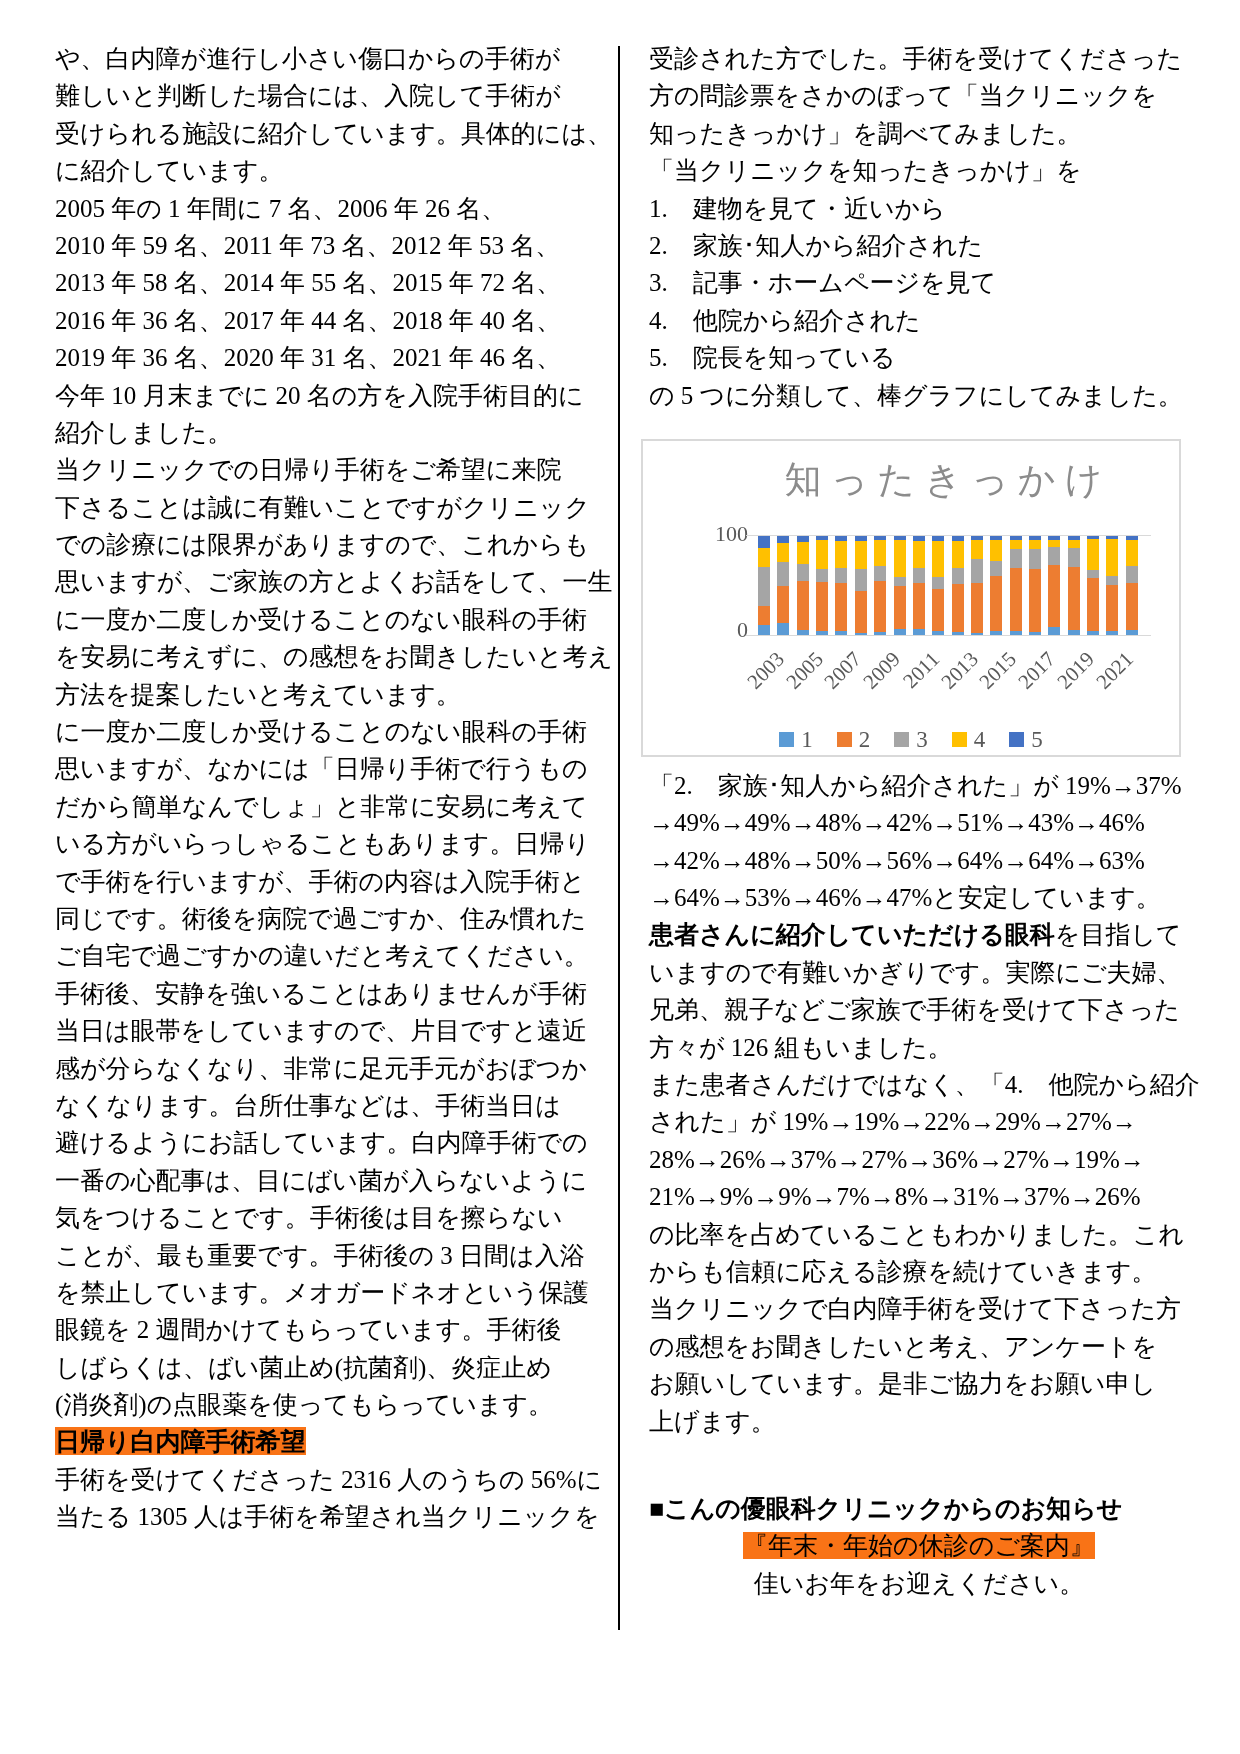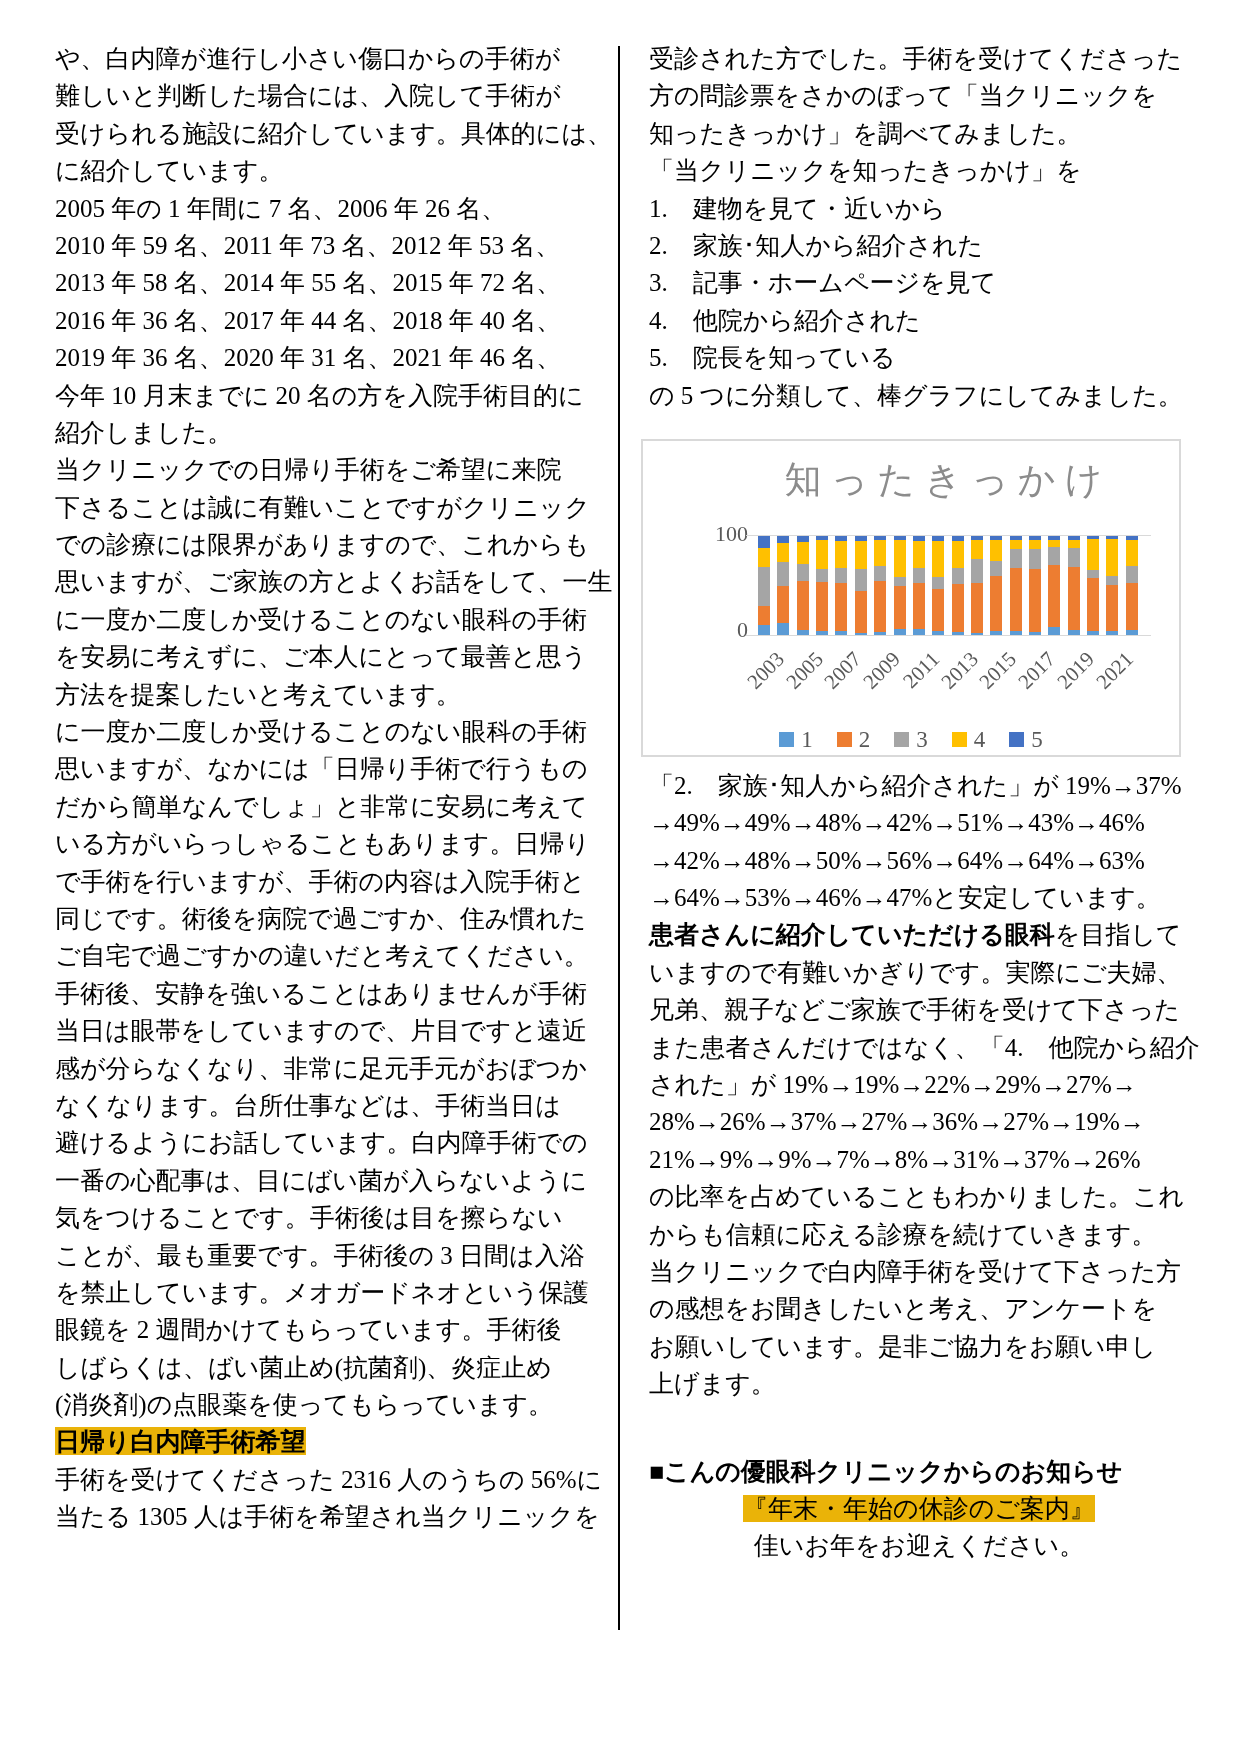--- a/index.html
+++ b/index.html
@@ -8,21 +8,21 @@
     font-family:"Liberation Serif","DejaVu Serif",serif;color:#000;
     overflow:hidden;
   }
   .col{position:absolute;top:40px;width:540px;}
   #left-col{left:55px;}
   #right-col{left:649px;}
   #divider{position:absolute;left:618px;top:46px;width:2px;height:1584px;background:#000;}
   .line{font-size:25px;line-height:37.4px;height:37.4px;white-space:nowrap;}
   .line.center{text-align:center;}
   .gothic-bold{font-family:"Liberation Sans","DejaVu Sans",sans-serif;font-weight:700;}
-  .hl{background:#eab308;}
+  .hl{background:#f97316;}
   .ul-bold{
     font-family:"Liberation Sans","DejaVu Sans",sans-serif;font-weight:700;
     text-decoration:underline;text-decoration-thickness:2.5px;text-underline-offset:6px;
   }
   
   #chart{
     position:relative;box-sizing:border-box;
     width:540px;height:318px;margin:25px 0 10px -8px;
     border:2px solid #d9d9d9;background:#fff;
   }
@@ -72,21 +72,21 @@
       <div class="line"><span>2013 年 58 名、2014 年 55 名、2015 年 72 名、</span></div>
       <div class="line"><span>2016 年 36 名、2017 年 44 名、2018 年 40 名、</span></div>
       <div class="line"><span>2019 年 36 名、2020 年 31 名、2021 年 46 名、</span></div>
       <div class="line"><span>今年 10 月末までに 20 名の方を入院手術目的に</span></div>
       <div class="line"><span>紹介しました。</span></div>
       <div class="line"><span>当クリニックでの日帰り手術をご希望に来院</span></div>
       <div class="line"><span>下さることは誠に有難いことですがクリニック</span></div>
       <div class="line"><span>での診療には限界がありますので、これからも</span></div>
       <div class="line"><span>思いますが、ご家族の方とよくお話をして、一生</span></div>
       <div class="line"><span>に一度か二度しか受けることのない眼科の手術</span></div>
-      <div class="line"><span>を安易に考えずに、ご本人にとって最善と思う</span></div>
+      <div class="line"><span>を安易に考えずに、の感想をお聞きしたいと考え</span></div>
       <div class="line"><span>方法を提案したいと考えています。</span></div>
       <div class="line"><span>に一度か二度しか受けることのない眼科の手術</span></div>
       <div class="line"><span>思いますが、なかには「日帰り手術で行うもの</span></div>
       <div class="line"><span>だから簡単なんでしょ」と非常に安易に考えて</span></div>
       <div class="line"><span>いる方がいらっしゃることもあります。日帰り</span></div>
       <div class="line"><span>で手術を行いますが、手術の内容は入院手術と</span></div>
       <div class="line"><span>同じです。術後を病院で過ごすか、住み慣れた</span></div>
       <div class="line"><span>ご自宅で過ごすかの違いだと考えてください。</span></div>
       <div class="line"><span>手術後、安静を強いることはありませんが手術</span></div>
       <div class="line"><span>当日は眼帯をしていますので、片目ですと遠近</span></div>
@@ -326,20 +326,21 @@
     </div>
 
     <div id="right-lines-bottom">
         <div class="line"><span>「2.　家族･知人から紹介された」が 19%→37%</span></div>
         <div class="line"><span>→49%→49%→48%→42%→51%→43%→46%</span></div>
         <div class="line"><span>→42%→48%→50%→56%→64%→64%→63%</span></div>
         <div class="line"><span>→64%→53%→46%→47%と安定しています。</span></div>
         <div class="line"><span class="gothic-bold">患者さんに紹介していただける眼科</span><span>を目指して</span></div>
         <div class="line"><span>いますので有難いかぎりです。実際にご夫婦、</span></div>
         <div class="line"><span>兄弟、親子などご家族で手術を受けて下さった</span></div>
+        <div class="line"><span>方々が 126 組もいました。</span></div>
         <div class="line"><span>また患者さんだけではなく、「4.　他院から紹介</span></div>
         <div class="line"><span>された」が 19%→19%→22%→29%→27%→</span></div>
         <div class="line"><span>28%→26%→37%→27%→36%→27%→19%→</span></div>
         <div class="line"><span>21%→9%→9%→7%→8%→31%→37%→26%</span></div>
         <div class="line"><span>の比率を占めていることもわかりました。これ</span></div>
         <div class="line"><span>からも信頼に応える診療を続けていきます。</span></div>
         <div class="line"><span>当クリニックで白内障手術を受けて下さった方</span></div>
         <div class="line"><span>の感想をお聞きしたいと考え、アンケートを</span></div>
         <div class="line"><span>お願いしています。是非ご協力をお願い申し</span></div>
         <div class="line"><span>上げます。</span></div>

